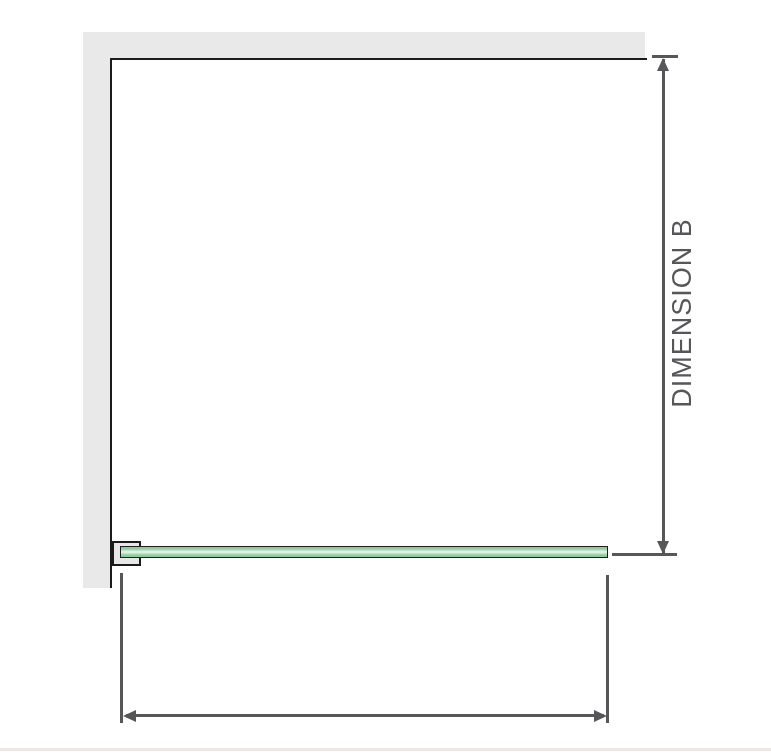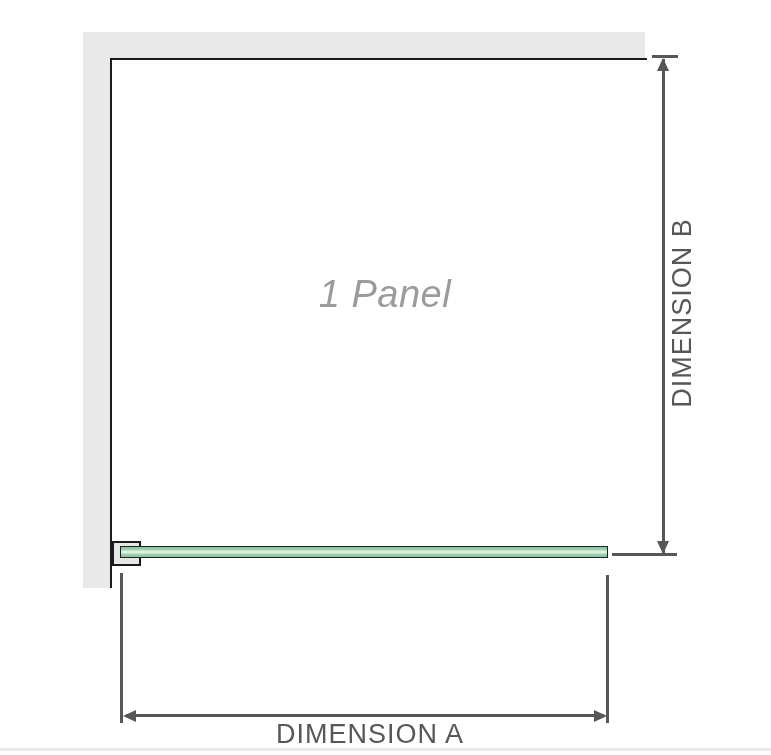--- a/index.html
+++ b/index.html
@@ -105,35 +105,33 @@
 <body>
 
 <div class="canvas">
 
   <div class="abs wall-top-band"></div>
   <div class="abs wall-left-strip"></div>
 
   <div class="abs panel-top-edge"></div>
   <div class="abs panel-left-edge"></div>
 
-  <div class="abs panel-label">1 Panel</div>
 
   <div class="abs bracket"></div>
 
   <div class="abs glass"></div>
 
   <div class="abs tick-top"></div>
   <div class="abs tick-bottom"></div>
   <div class="abs dim-line-v"></div>
   <div class="abs arrow-up"></div>
   <div class="abs arrow-down"></div>
   <div class="abs dim-b-label">DIMENSION B</div>
 
   <div class="abs ext-left"></div>
   <div class="abs ext-right"></div>
   <div class="abs dim-line-h"></div>
   <div class="abs arrow-left"></div>
   <div class="abs arrow-right"></div>
-  <div class="abs dim-a-label">DIMENSION A</div>
 
   <div class="abs bottom-line"></div>
 
 </div>
 
 </body></html>

